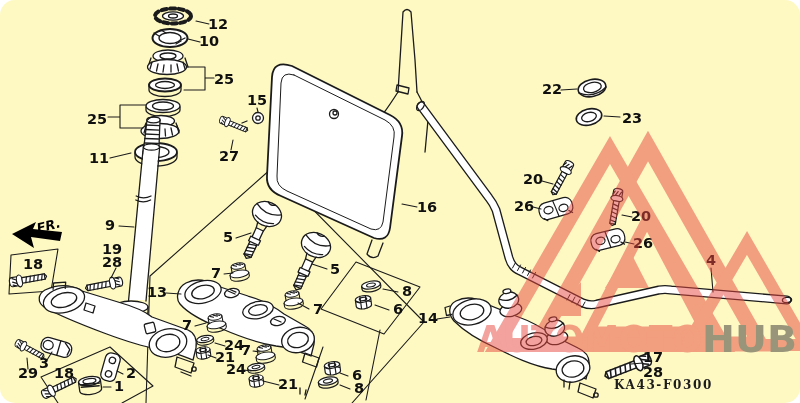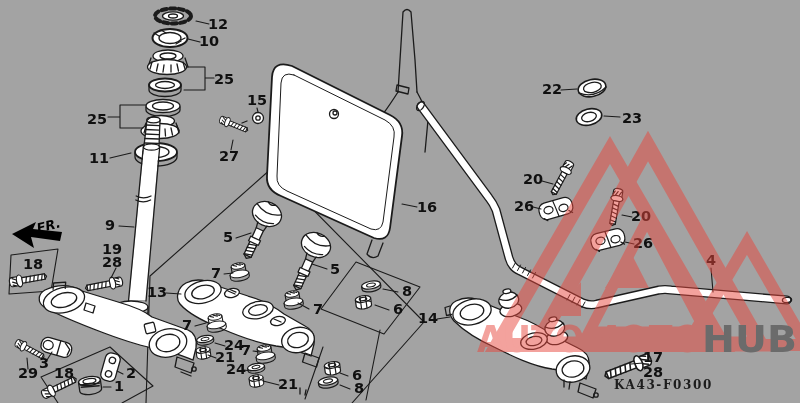--- a/index.html
+++ b/index.html
@@ -1,16 +1,16 @@
 <!DOCTYPE html>
 <html><head>
 <meta charset="utf-8">
 <style>
   html,body{margin:0;padding:0;background:#fff;}
-  .stage{position:relative;width:800px;height:403px;background:#a3a3a3;overflow:hidden;}
+  .stage{position:relative;width:800px;height:403px;background:#fef9c3;overflow:hidden;border-radius:15px;}
   svg{display:block;font-family:"DejaVu Sans",sans-serif;}
   .lbl{font-family:"DejaVu Sans",sans-serif;font-size:14.5px;font-weight:bold;fill:#101010;}
   .frlbl{font-family:"DejaVu Sans",sans-serif;font-size:13px;font-weight:bold;font-style:italic;fill:#000;}
   .code{font-family:"DejaVu Serif",serif;font-size:12px;font-weight:bold;letter-spacing:1.6px;fill:#1d1d1d;}
   .wmtext{font-family:"DejaVu Sans",sans-serif;font-size:37px;font-weight:bold;}
 </style>
 </head>
 <body>
 
 <div class="stage">

